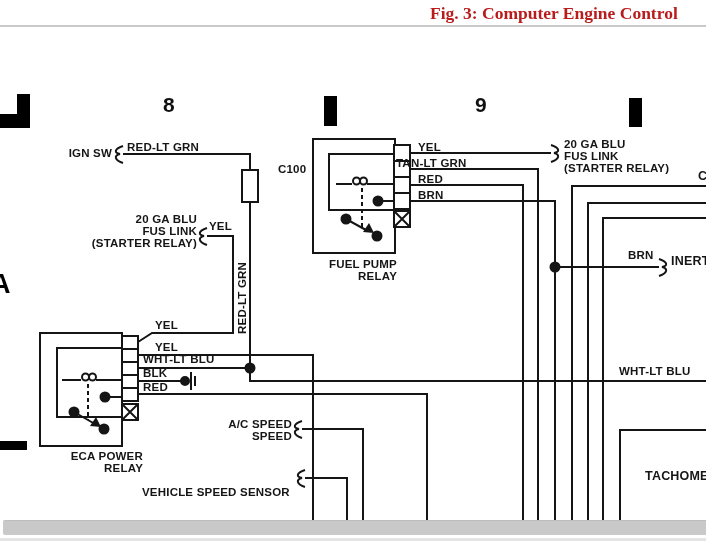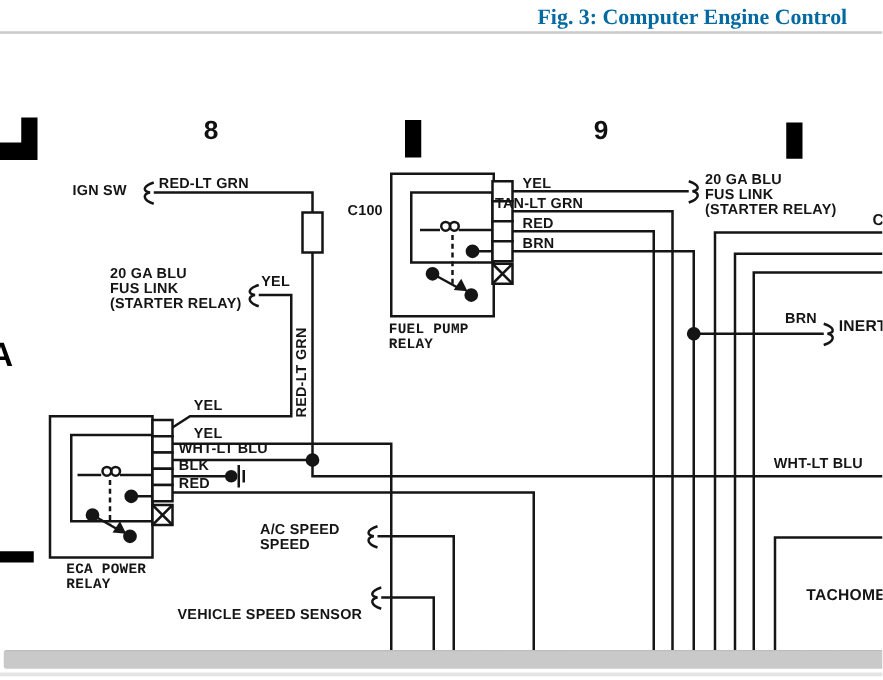--- a/index.html
+++ b/index.html
@@ -15,34 +15,34 @@
     font:bold 11.5px "Liberation Sans",sans-serif;
     letter-spacing:.2px;
     line-height:12px;
     color:#151515;
     white-space:nowrap;
   }
   .title{
     position:absolute;
     left:430px;top:3px;
     font:bold 17.5px "Liberation Serif",serif;
-    color:#0369a1;
+    color:#b91c1c;
     white-space:nowrap;
   }
   .title-rule{
     position:absolute;left:0;top:25px;width:706px;height:2px;
     background:#c9c9c9;
   }
   .colnum{
     position:absolute;
     font:bold 21px "Liberation Sans",sans-serif;
     color:#111;
   }
-  .right{text-align:left;}
-  .center{text-align:left;font-family:Liberation Mono, monospace;}
+  .right{text-align:right;}
+  .center{text-align:right;}
   .vlbl{
     position:absolute;
     left:236px;top:334px;
     width:86px;height:12px;
     transform:rotate(-90deg);
     transform-origin:0 0;
     font:bold 11.5px "Liberation Sans",sans-serif;
     letter-spacing:.2px;
     color:#151515;
     white-space:nowrap;

